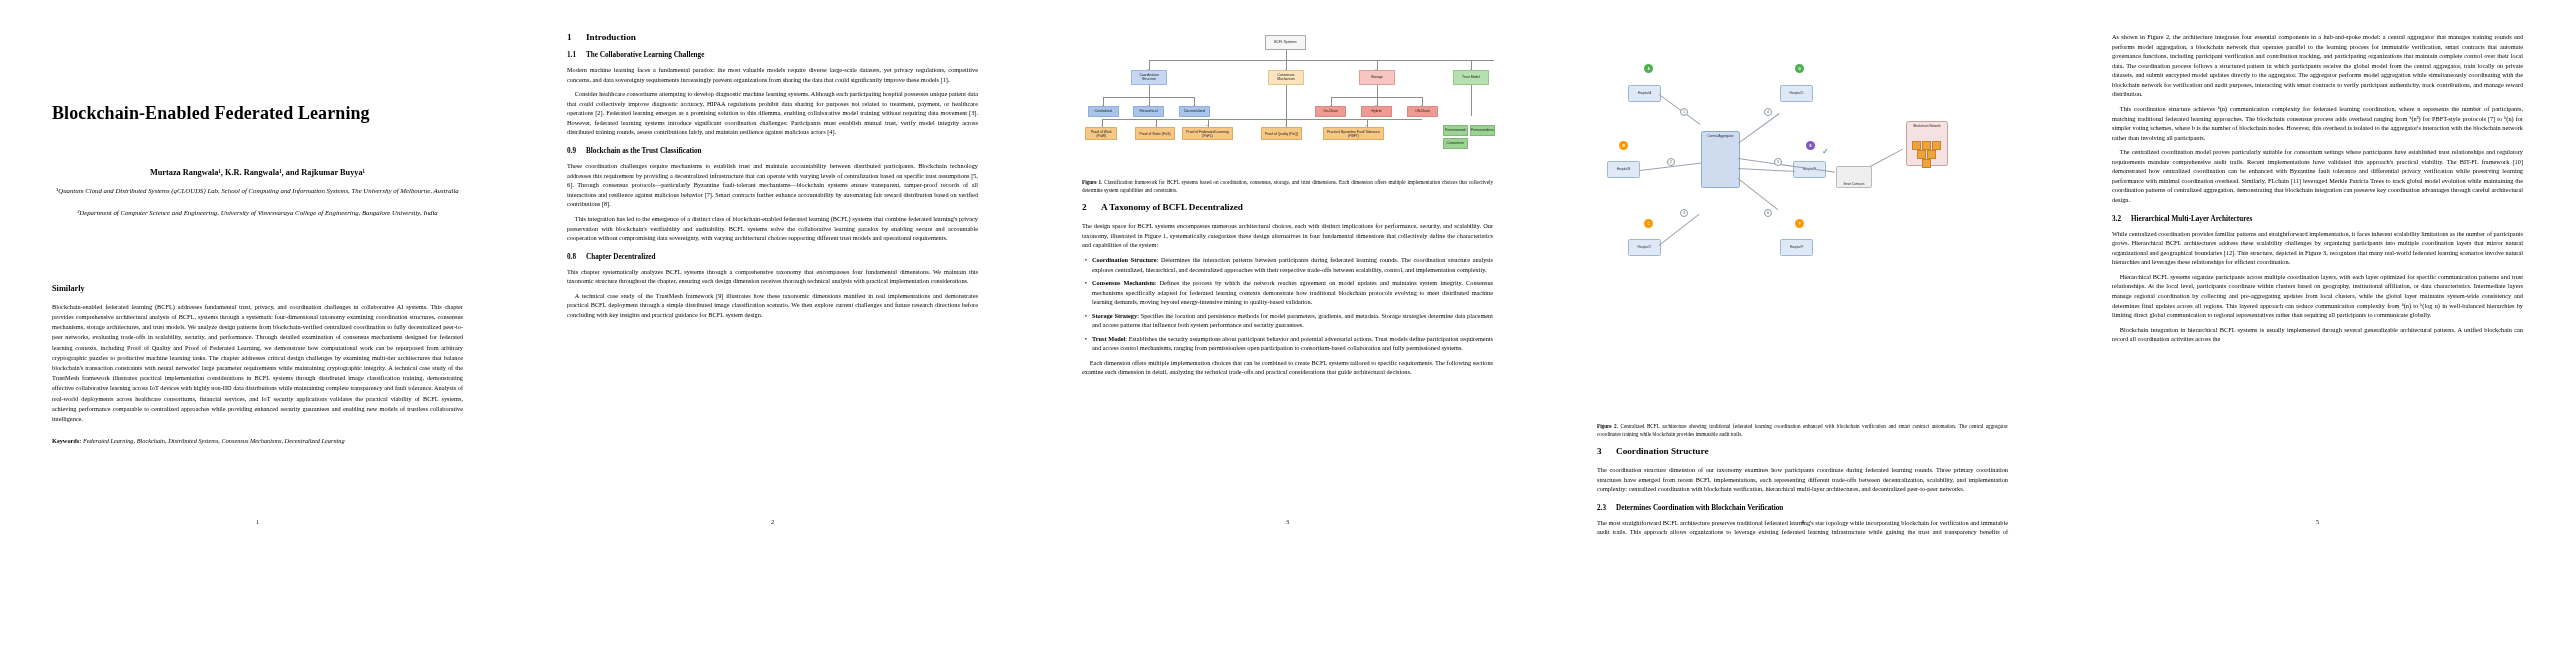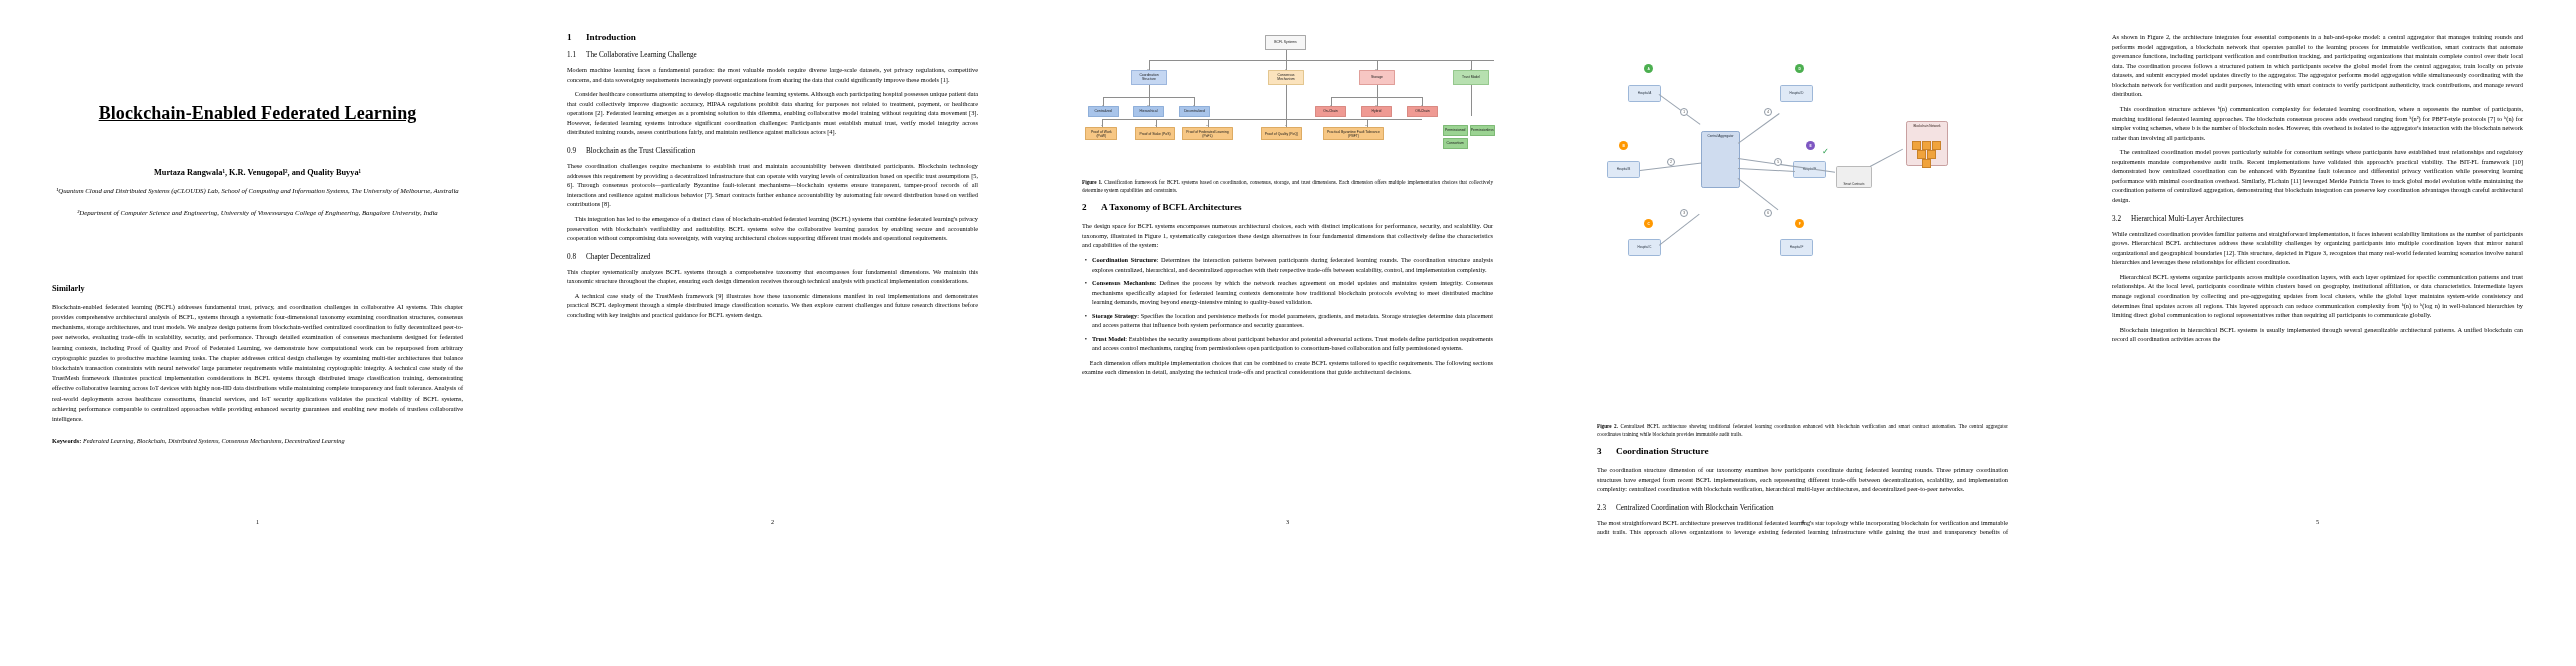--- a/index.html
+++ b/index.html
@@ -1,32 +1,32 @@
 <!DOCTYPE html>
 <html style="font-size:9px"><head>
 <meta charset="utf-8">
 <style>
   html,body{margin:0;padding:0;background:#ffffff;}
   body{width:2576px;height:667px;font-family:"Liberation Serif",serif;color:#000;overflow:hidden;position:relative;}
   .pages{position:absolute;left:0;top:0;width:2576px;height:667px;display:flex;}
   .page{position:relative;background:#fff;flex:0 0 auto;width:515px;height:539px;overflow:hidden;}
   .pg-inner{position:absolute;left:52px;top:32px;width:411px;height:589px;}
-  h1.title{font-size:18px;font-weight:bold;text-align:center;margin:71px 0 0 0;line-height:1.22;letter-spacing:0.1px;text-decoration:underline;}
+  h1.title{font-size:18px;font-weight:bold;text-align:left;margin:71px 0 0 0;line-height:1.22;letter-spacing:0.1px;}
   .authors{text-align:center;font-size:8.3px;font-weight:bold;margin-top:43px;}
   .affil{text-align:center;font-style:italic;font-size:6.8px;margin-top:9px;line-height:1.45;}
   .affil2{margin-top:12.2px;}
   h2.abs{font-size:8.3px;font-weight:bold;margin:66px 0 9px 0;}
   p{margin:0 0 5px 0;font-size:6.3px;line-height:1.52;text-align:justify;text-justify:inter-word;hyphens:auto;}
   .abs-body p{font-size:6.3px;line-height:1.62;text-align:justify;}
   .kw{font-size:6.3px;line-height:1.55;margin-top:12.2px;text-align:justify;}
   .kw b{font-weight:bold;}
   .kw i{font-style:italic;}
   h2.sec{font-size:9.2px;font-weight:bold;margin:0 0 9px 0;}
   h2.sec .num{display:inline-block;min-width:19px;}
-  h3.sub{font-size:7.2px;font-weight:normal;margin:10px 0 6.1px 0;}
+  h3.sub{font-size:7.2px;font-weight:bold;margin:10px 0 6.1px 0;}
   h3.sub .num{display:inline-block;min-width:19px;}
   h3.sub.first{margin-top:0;}
   .pgnum{position:absolute;bottom:14.5px;left:0;width:100%;text-align:center;font-size:6.1px;}
   ul.taxlist{margin:1.1px 0 5px 0;padding-left:10px;list-style:none;}
   ul.taxlist li{font-size:6.3px;line-height:1.52;text-align:justify;margin-bottom:3.9px;position:relative;}
   ul.taxlist li:before{content:"\2022";position:absolute;left:-7.2px;top:0;}
   ul.taxlist li b{font-weight:bold;}
   i{font-style:italic;}
 
   
@@ -77,21 +77,21 @@
 </head>
 <body>
 
 <div class="pages">
 
   <div class="page">
 
     <div class="pg-inner">
       <h1 class="title">Blockchain-Enabled Federated Learning</h1>
       <div class="authors">
-        <span>Murtaza Rangwala¹, K.R. Venugopal², and Quality Buyya¹</span>
+        <span>Murtaza Rangwala¹, K.R. Rangwala¹, and Rajkumar Buyya¹</span>
       </div>
       <div class="affil">¹Quantum Cloud and Distributed Systems (qCLOUDS) Lab, School of Computing and Information Systems, The University of Melbourne, Australia</div>
       <div class="affil affil2">²Department of Computer Science and Engineering, University of Visvesvaraya College of Engineering, Bangalore University, India</div>
       <h2 class="abs">Similarly</h2>
       <div class="abs-body">
         <p>Blockchain-enabled federated learning (BCFL) addresses fundamental trust, privacy, and coordination challenges in collaborative AI systems. This chapter provides comprehensive architectural analysis of BCFL, systems through a systematic four-dimensional taxonomy examining coordination structures, consensus mechanisms, storage architectures, and trust models. We analyze design patterns from blockchain-verified centralized coordination to fully decentralized peer-to-peer networks, evaluating trade-offs in scalability, security, and performance. Through detailed examination of consensus mechanisms designed for federated learning contexts, including Proof of Quality and Proof of Federated Learning, we demonstrate how computational work can be repurposed from arbitrary cryptographic puzzles to productive machine learning tasks. The chapter addresses critical design challenges by examining multi-tier architectures that balance blockchain's transaction constraints with neural networks' large parameter requirements while maintaining cryptographic integrity. A technical case study of the TrustMesh framework illustrates practical implementation considerations in BCFL systems through distributed image classification training, demonstrating effective collaborative learning across IoT devices with highly non-IID data distributions while maintaining complete transparency and fault tolerance. Analysis of real-world deployments across healthcare consortiums, financial services, and IoT security applications validates the practical viability of BCFL systems, achieving performance comparable to centralized approaches while providing enhanced security guarantees and enabling new models of trustless collaborative intelligence.</p>
       </div>
       <div class="kw">
         <b>Keywords:</b>
         <i>Federated Learning, Blockchain, Distributed Systems, Consensus Mechanisms, Decentralized Learning</i>
@@ -196,21 +196,21 @@
         <div class="tnode orange2" style="left:179px;top:95px;width:41px;height:13.3px;">Proof of Quality (PoQ)</div>
         <div class="tnode orange2" style="left:241px;top:95px;width:61px;height:13.3px;">Practical Byzantine Fault Tolerance (PBFT)</div>
       </div>
 
       <div class="figcap">
         <b>Figure 1.</b>
         <span>Classification framework for BCFL systems based on coordination, consensus, storage, and trust dimensions. Each dimension offers multiple implementation choices that collectively determine system capabilities and constraints.</span>
       </div>
 
       <h2 class="sec">
-        <span class="num">2</span><span>A Taxonomy of BCFL Architectures</span>
+        <span class="num">2</span><span>A Taxonomy of BCFL Decentralized</span>
       </h2>
       <p>The design space for BCFL systems encompasses numerous architectural choices, each with distinct implications for performance, security, and scalability. Our taxonomy, illustrated in Figure 1, systematically categorizes these design alternatives in four fundamental dimensions that collectively define the characteristics and capabilities of the system:</p>
       <ul class="taxlist">
         <li>
           <b>Coordination Structure</b>:
           <span>Determines the interaction patterns between participants during federated learning rounds. The coordination structure analysis explores centralized, hierarchical, and decentralized approaches with their respective trade-offs between scalability, control, and implementation complexity.</span>
         </li>
         <li>
           <b>Consensus Mechanism</b>:
           <span>Defines the process by which the network reaches agreement on model updates and maintains system integrity. Consensus mechanisms specifically adapted for federated learning contexts demonstrate how traditional blockchain protocols evolving to meet distributed machine learning demands, moving beyond energy-intensive mining to quality-based validation.</span>
@@ -284,21 +284,21 @@
       <div class="figcap">
         <b>Figure 2.</b>
         <span>Centralized BCFL architecture showing traditional federated learning coordination enhanced with blockchain verification and smart contract automation. The central aggregator coordinates training while blockchain provides immutable audit trails.</span>
       </div>
 
       <h2 class="sec">
         <span class="num">3</span><span>Coordination Structure</span>
       </h2>
       <p>The coordination structure dimension of our taxonomy examines how participants coordinate during federated learning rounds. Three primary coordination structures have emerged from recent BCFL implementations, each representing different trade-offs between decentralization, scalability, and implementation complexity: centralized coordination with blockchain verification, hierarchical multi-layer architectures, and decentralized peer-to-peer networks.</p>
       <h3 class="sub">
-        <span class="num">2.3</span><span>Centralized Coordination with Blockchain Verification</span>
+        <span class="num">2.3</span><span>Determines Coordination with Blockchain Verification</span>
       </h3>
       <p>The most straightforward BCFL architecture preserves traditional federated learning's star topology while incorporating blockchain for verification and immutable audit trails. This approach allows organizations to leverage existing federated learning infrastructure while gaining the trust and transparency benefits of blockchain technology.</p>
     </div>
     <div class="pgnum">4</div>
   </div>
 
   <div class="page">
     <div class="pg-inner">
       <p>As shown in Figure 2, the architecture integrates four essential components in a hub-and-spoke model: a central aggregator that manages training rounds and performs model aggregation, a blockchain network that operates parallel to the learning process for immutable verification, smart contracts that automate governance functions, including participant verification and contribution tracking, and participating organizations that maintain complete control over their local data. The coordination process follows a structured pattern in which participants receive the global model from the central aggregator, train locally on private datasets, and submit encrypted model updates directly to the aggregator. The aggregator performs model aggregation while simultaneously coordinating with the blockchain network for verification and audit purposes, interacting with smart contracts to verify participant authenticity, track contributions, and manage reward distribution.</p>
       <p style="text-indent:7.8px">This coordination structure achieves ᵏ(n) communication complexity for federated learning coordination, where n represents the number of participants, matching traditional federated learning approaches. The blockchain consensus process adds overhead ranging from ᵏ(n²) for PBFT-style protocols [7] to ᵏ(n) for simpler voting schemes, where b is the number of blockchain nodes. However, this overhead is isolated to the aggregator's interaction with the blockchain network rather than involving all participants.</p>

